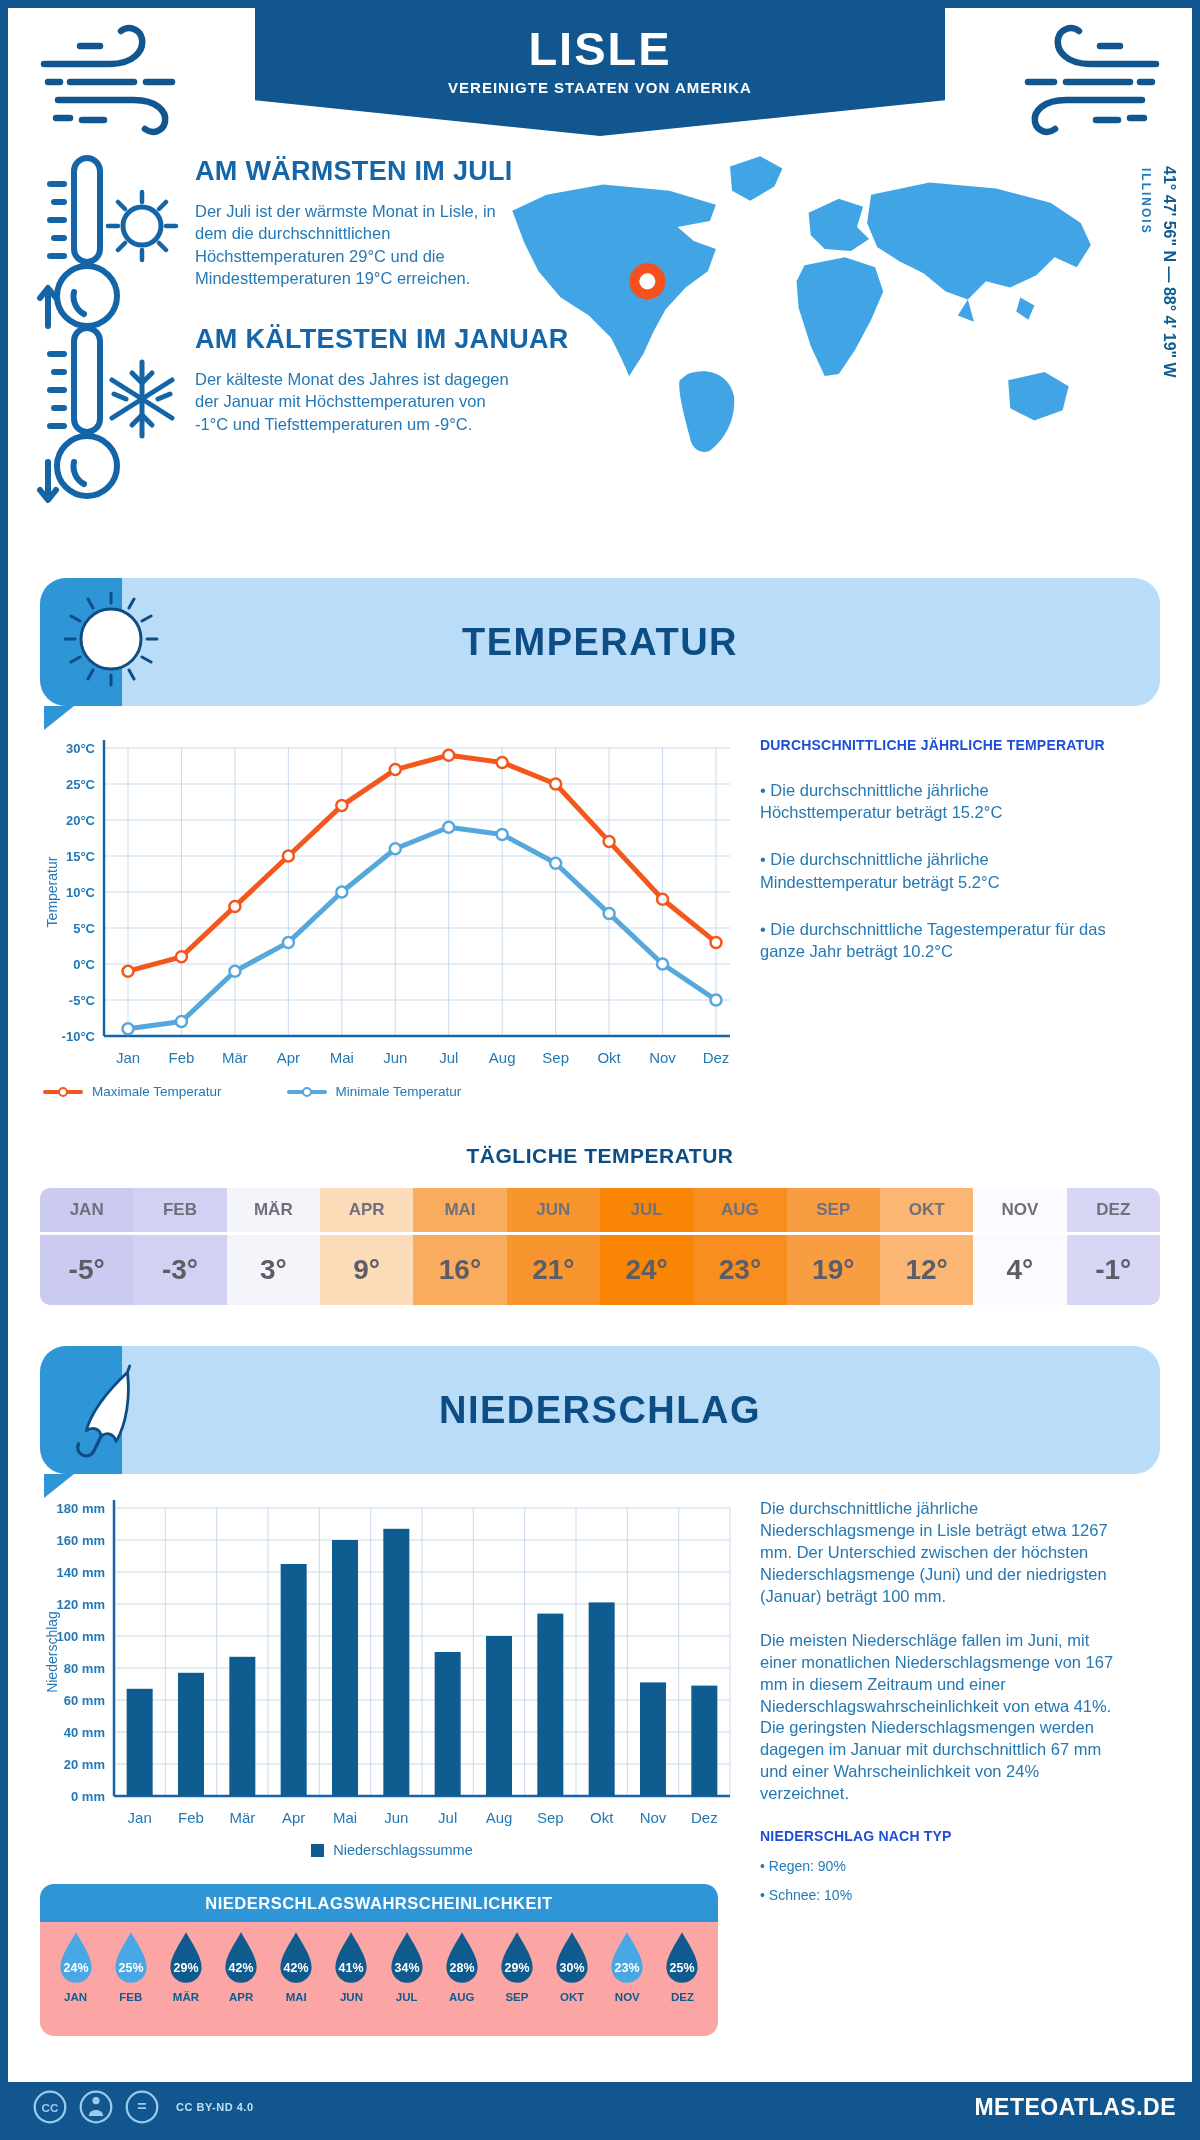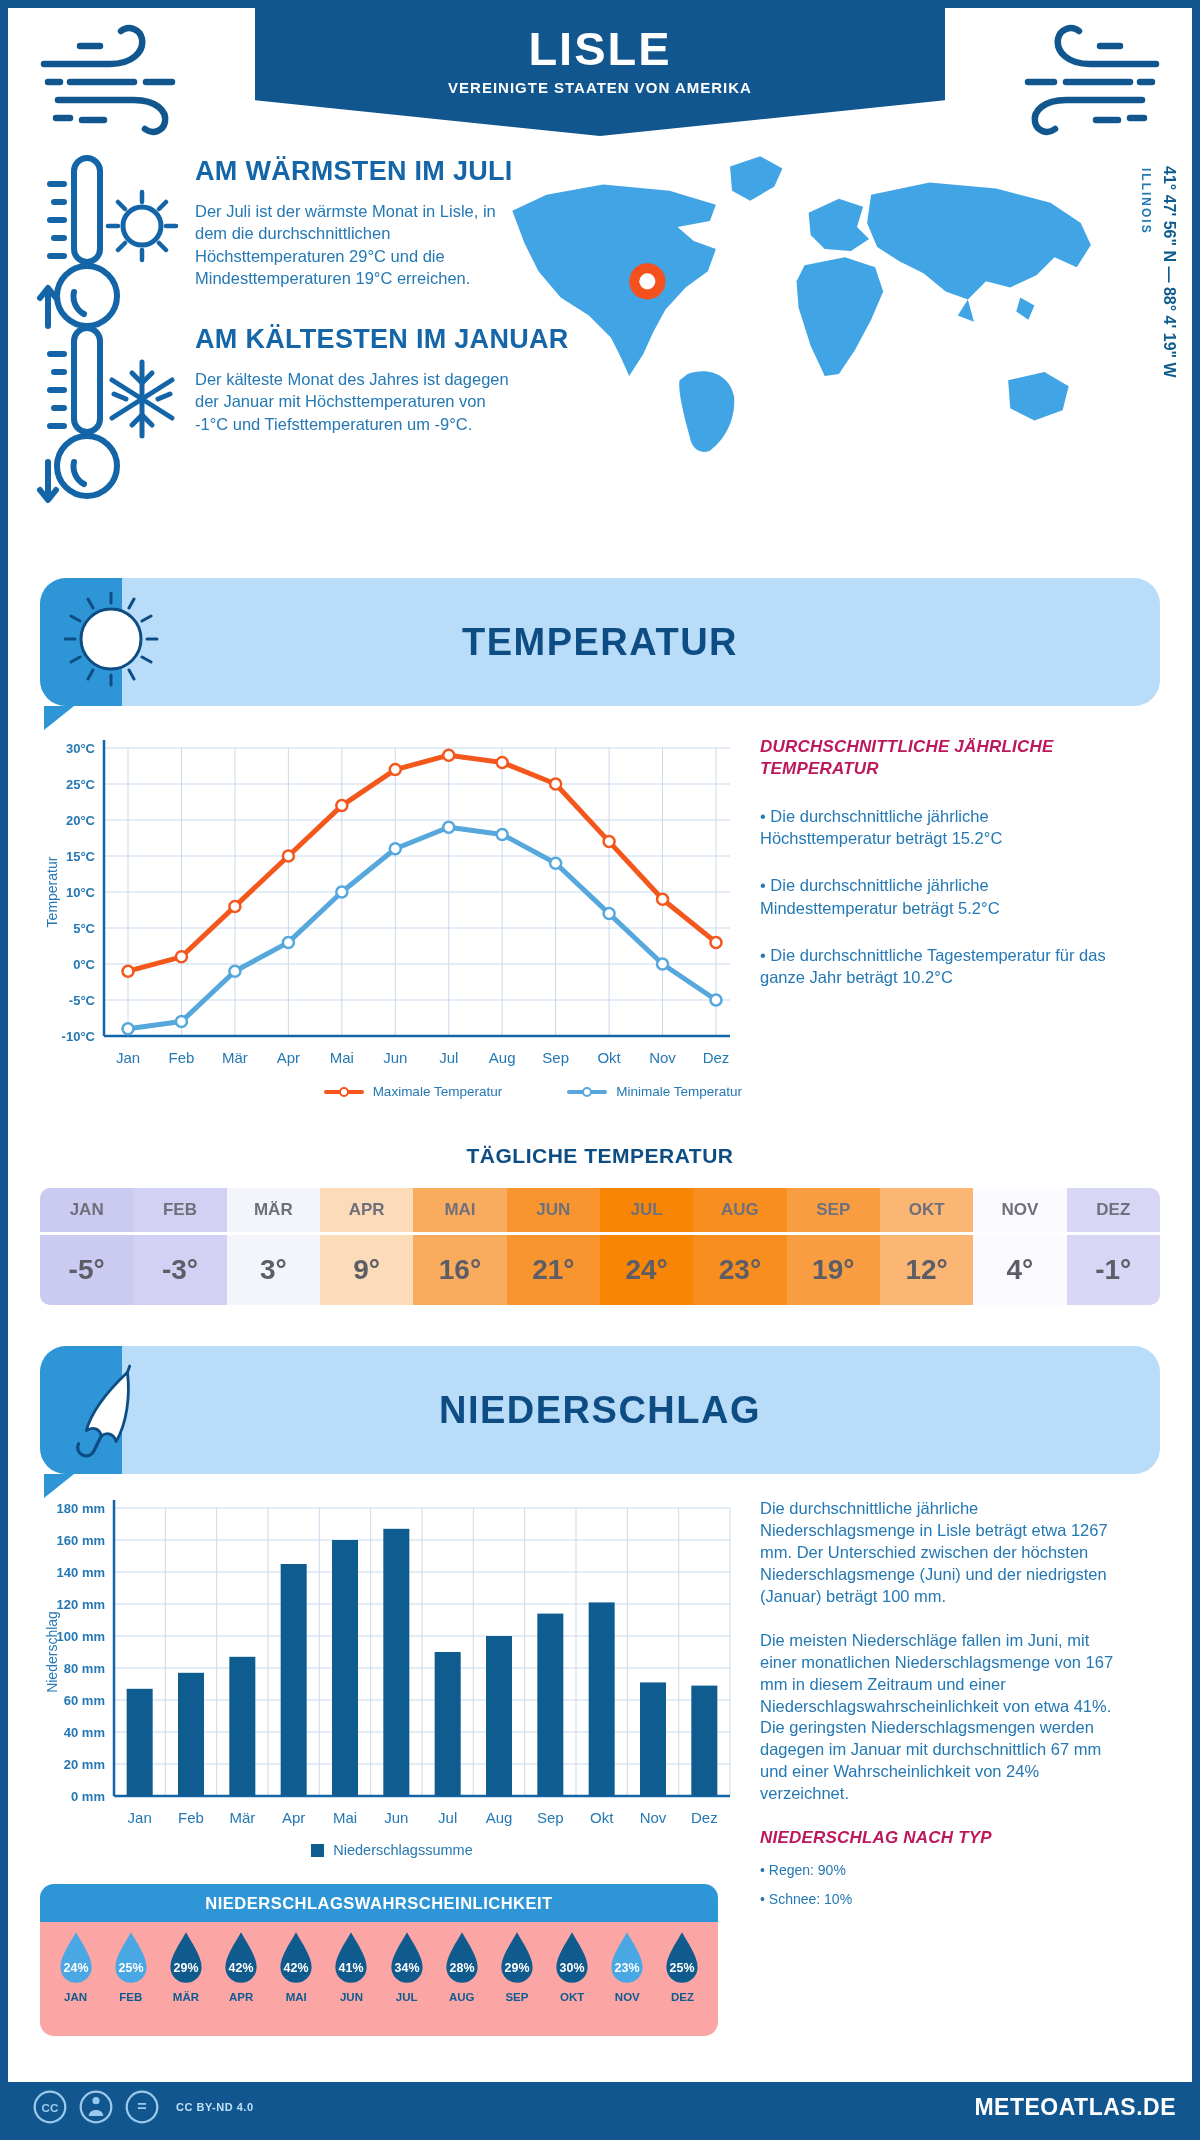--- a/index.html
+++ b/index.html
@@ -36,28 +36,28 @@
   .banner{left:32px;width:1120px;height:128px;background:#b9dcf9;border-radius:26px;}
   #temp-banner{top:570px;} #precip-banner{top:1338px;}
   .banner .tab{position:absolute;left:0;top:0;width:82px;height:100%;background:#2e96d6;border-radius:26px 0 0 26px;}
   .banner .tail{position:absolute;left:4px;top:100%;width:0;height:0;border-top:24px solid #2e96d6;border-right:30px solid transparent;}
   .banner .btitle{position:absolute;inset:0;display:flex;align-items:center;justify-content:center;
     font-size:38px;font-weight:800;color:#0d4d84;letter-spacing:1.5px;}
   .banner .bicon{position:absolute;left:24px;top:14px;}
 
   
   #temp-chart{left:34px;top:726px;} #precip-chart{left:34px;top:1486px;}
-  #temp-legend{left:34px;top:1076px;width:700px;display:flex;justify-content:flex-end;gap:64px;}
+  #temp-legend{left:34px;top:1076px;width:700px;display:flex;justify-content:flex-start;gap:64px;}
   .legend-item{display:flex;align-items:center;gap:8px;font-size:13.5px;color:#2478b4;}
   #precip-legend{left:34px;top:1834px;width:700px;display:flex;justify-content:center;align-items:center;gap:9px;
     font-size:14.5px;color:#2478b4;}
   .legend-square{width:13px;height:13px;display:inline-block;}
 
   
-  .panel-heading{font-size:17px;font-weight:800;color:#be185d;line-height:1.3;width:345px;letter-spacing:.2px;font-style:italic;}
+  .panel-heading{font-size:14px;font-weight:800;color:#1d4ed8;line-height:1.3;width:345px;letter-spacing:.2px;}
   #annual{left:752px;top:728px;width:356px;}
   .bullet{font-size:16.5px;color:#2478b4;line-height:1.34;margin-top:25px;}
   #precip-text{left:752px;top:1490px;width:356px;}
   .para{font-size:16.5px;line-height:1.33;color:#2478b4;margin-bottom:22px;}
   .tbullet{font-size:14px;color:#2478b4;margin-top:13px;}
 
   
   #daily-title{left:0;right:0;top:1136px;text-align:center;font-size:21px;font-weight:800;color:#0d4d84;letter-spacing:.5px;}
   #daily-table{left:32px;top:1180px;width:1120px;display:flex;border-radius:10px;overflow:hidden;}
   .dcol{flex:1;}

